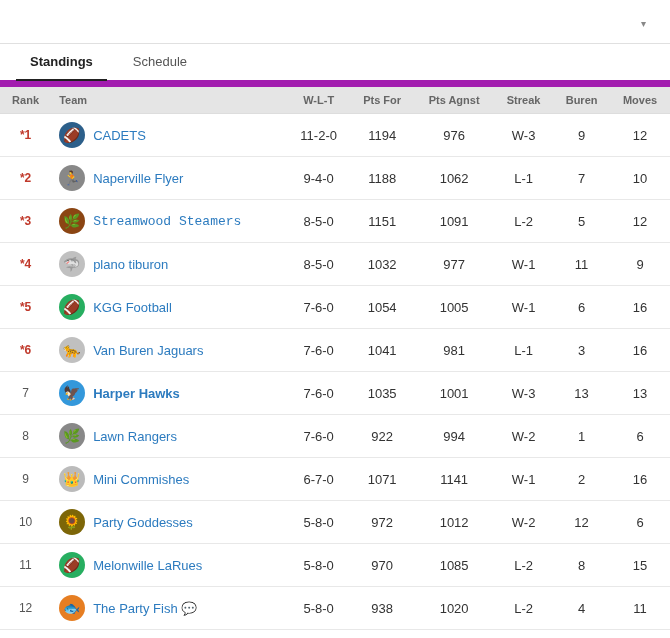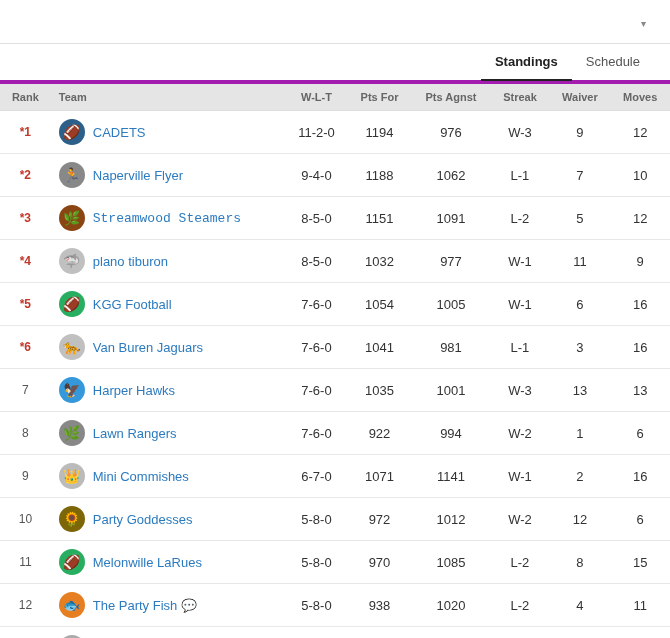--- a/index.html
+++ b/index.html
@@ -30,24 +30,23 @@
       color: #555;
       cursor: pointer;
       border: none;
       background: none;
       padding: 4px 8px;
       border-radius: 4px;
     }
     .chevron { font-size: 10px; color: #888; }
     .tabs {
       display: flex;
-      gap: 0;
+      gap: 12px;
       padding: 0 16px;
-      border-bottom: 4px solid #a21caf;
-      justify-content: flex-end;
+      border-bottom: 7px solid #a21caf;
     }
     .tab {
       padding: 10px 14px;
       font-size: 13px;
       color: #555;
       cursor: pointer;
       border-bottom: 2px solid transparent;
       margin-bottom: -1px;
     }
     .tab.active {
@@ -137,21 +136,21 @@
   <table>
     <thead>
       <tr>
 
       <th class="">Rank</th>
           <th class="left">Team</th>
           <th class="">W-L-T</th>
           <th class="">Pts For</th>
           <th class="">Pts Agnst</th>
           <th class="">Streak</th>
-          <th class="">Waiver</th>
+          <th class="">Buren</th>
           <th class="">Moves</th>
         </tr>
     </thead>
     <tbody>
     <tr>
           <td class="rank-cell"><span class="clinched">*1</span></td>
           <td class="left">
             <div class="team-cell">
               <div class="team-logo logo-cadets">🏈</div>
               <span style="cursor: pointer; color: rgb(44, 123, 191);">CADETS</span>
@@ -237,21 +236,21 @@
           <td>981</td>
           <td>L-1</td>
           <td>3</td>
           <td>16</td>
         </tr>
         <tr>
           <td class="rank-cell">7</td>
           <td class="left">
             <div class="team-cell">
               <div class="team-logo logo-harper">🦅</div>
-              <span style="cursor: pointer; color: rgb(44, 123, 191);">Harper Hawks</span>
+              <span style="cursor: pointer; color: rgb(44, 123, 191); font-weight: bold;">Harper Hawks</span>
             </div>
           </td>
           <td>7-6-0</td>
           <td>1035</td>
           <td>1001</td>
           <td>W-3</td>
           <td>13</td>
           <td>13</td>
         </tr>
         <tr>

